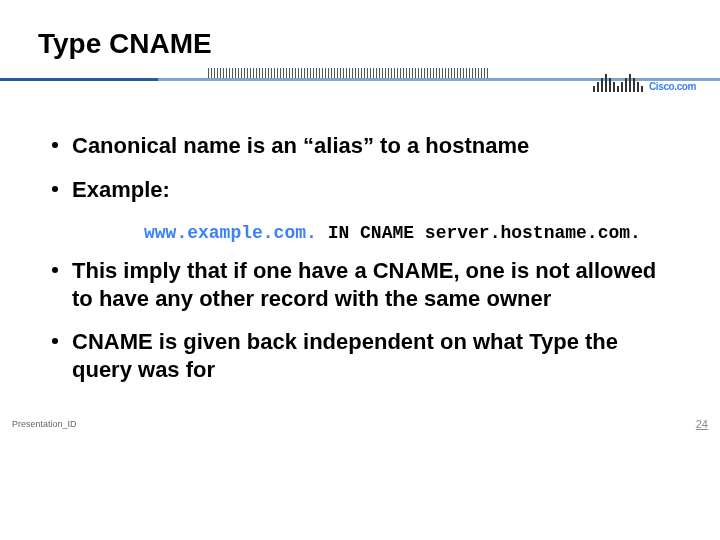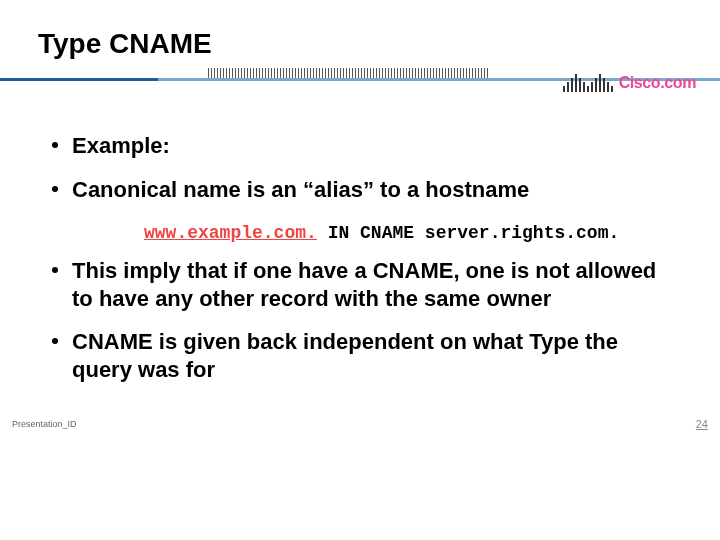--- a/index.html
+++ b/index.html
@@ -7,27 +7,27 @@
   .slide { width: 720px; height: 444px; position: relative; }
   .title { font-size: 28px; font-weight: bold; color: #000; padding: 28px 0 6px 38px; }
   .rule-area { position: relative; height: 14px; margin-top: 2px; }
   .rule-line { position: absolute; left: 0; right: 0; top: 10px; height: 3px; background: linear-gradient(90deg, #1f5da0 0%, #1f5da0 22%, #7fa6cb 22%, #7fa6cb 100%); }
   .ticks { position: absolute; top: 0; left: 208px; width: 280px; height: 12px; overflow: hidden; }
   .ticks-inner { width: 100%; height: 12px; background: repeating-linear-gradient(90deg, #555 0, #555 1px, transparent 1px, transparent 3px); }
   .logo-wrap { position: absolute; right: 24px; top: 72px; display: flex; align-items: flex-end; gap: 6px; }
   .logo-bars { display: flex; align-items: flex-end; gap: 2px; height: 20px; }
   .logo-bars span { display: block; width: 2px; background: #333; }
   .b1{height:6px}.b2{height:10px}.b3{height:14px}.b4{height:18px}.b5{height:14px}.b6{height:10px}.b7{height:6px}
-  .logo-text { font-family: Arial, sans-serif; font-weight: bold; font-size: 16px; color: #ec4899; letter-spacing: -0.4px; }
+  .logo-text { font-family: Arial, sans-serif; font-weight: bold; font-size: 10px; color: #3b82f6; letter-spacing: -0.4px; }
   .content { padding: 50px 52px 0 52px; }
   .bullet { display: flex; align-items: flex-start; margin-bottom: 16px; }
   .bullet .dot { width: 6px; height: 6px; background: #000; border-radius: 50%; margin-top: 10px; margin-right: 14px; flex-shrink: 0; }
   .bullet .txt { font-size: 22px; font-weight: bold; color: #000; line-height: 1.25; }
   .code-line { font-family: "Courier New", monospace; font-weight: bold; font-size: 18px; color: #000; padding: 4px 0 14px 92px; }
-  .code-line .link { color: #ef4444; text-decoration: underline; }
+  .code-line .link { color: #3b82f6; }
   .footer { position: absolute; bottom: 14px; left: 0; right: 0; padding: 0 12px; display: flex; align-items: center; justify-content: space-between; font-size: 9px; color: #666; }
   .footer .pid { }
   .footer .copy { position: absolute; left: 160px; }
   .footer .pg { font-size: 11px; color: #888; text-decoration: underline; }
 </style>
 </head>
 <body>
 
 <div class="slide">
 
@@ -56,30 +56,30 @@
         <span class="b2"></span>
         <span class="b1"></span>
     </div>
     <div class="logo-text">Cisco.com</div>
   </div>
 
   <div class="content">
 
     <div class="bullet">
       <div class="dot"></div>
-      <div class="txt">Example:</div>
+      <div class="txt">Canonical name is an “alias” to a hostname</div>
     </div>
 
     <div class="bullet">
       <div class="dot"></div>
-      <div class="txt">Canonical name is an “alias” to a hostname</div>
+      <div class="txt">Example:</div>
     </div>
 
     <div class="code-line">
-      <span class="link">www.example.com.</span><span> IN CNAME server.rights.com.</span>
+      <span class="link">www.example.com.</span><span> IN CNAME server.hostname.com.</span>
     </div>
 
     <div class="bullet">
       <div class="dot"></div>
       <div class="txt">This imply that if one have a CNAME, one is not allowed to have any other record with the same owner</div>
     </div>
 
     <div class="bullet">
       <div class="dot"></div>
       <div class="txt">CNAME is given back independent on what Type the query was for</div>

